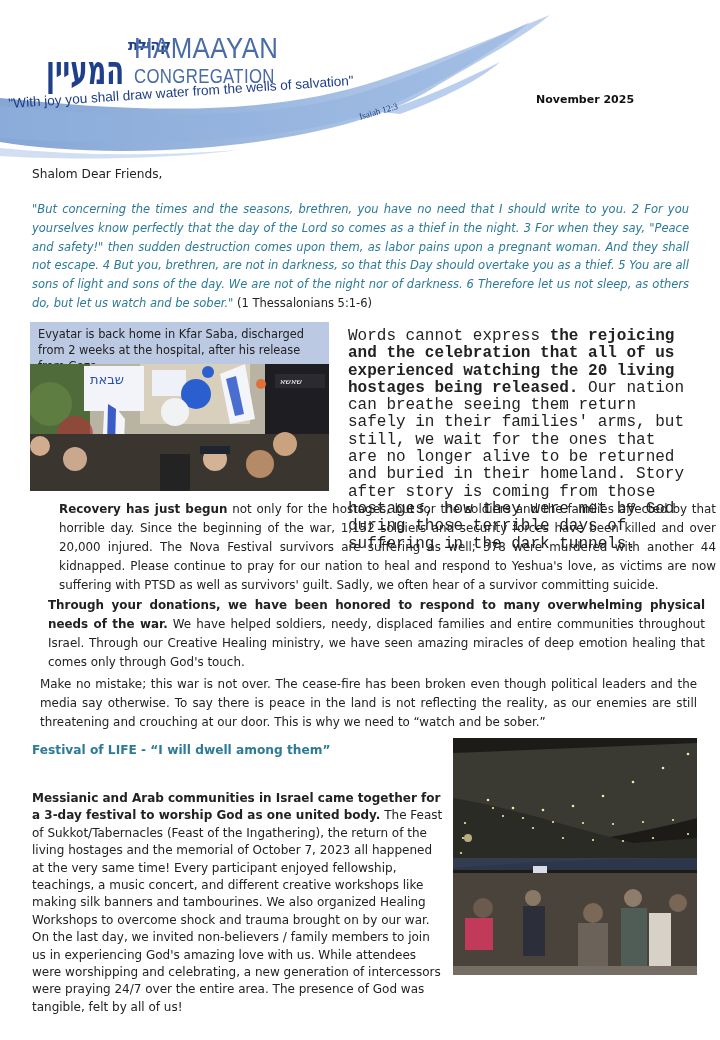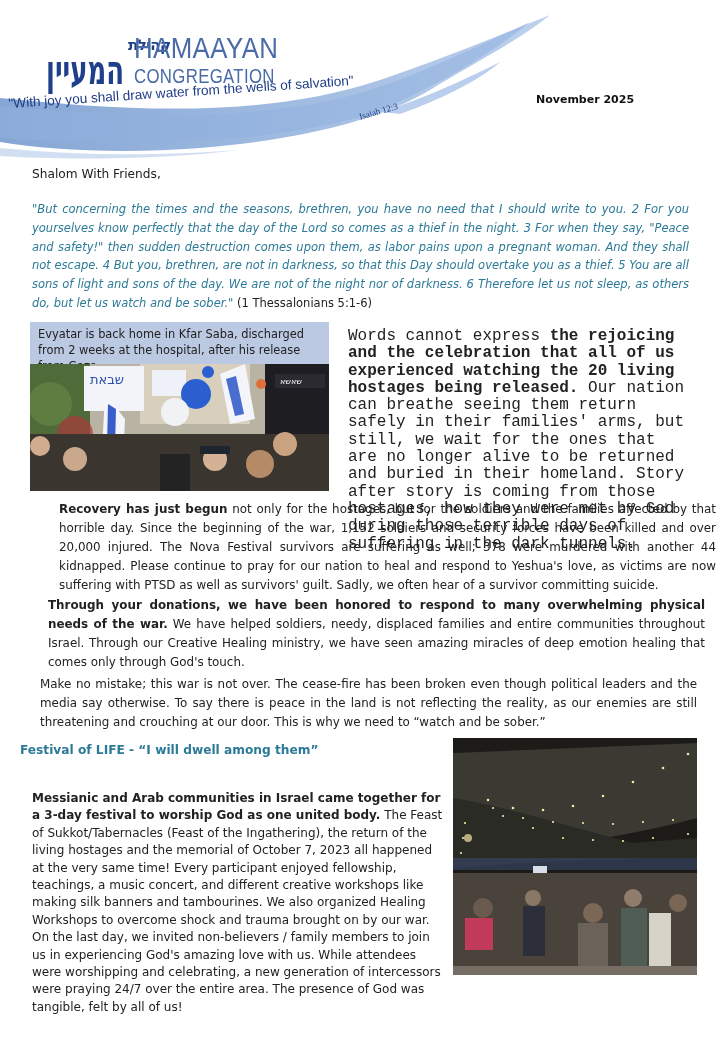--- a/index.html
+++ b/index.html
@@ -24,21 +24,21 @@
   .caption-box { left: 30px; top: 322px; width: 299px; height: 42px; background: #bcc9e3; }
   .caption-text { left: 38px; top: 326px; width: 286px; font-size: 11.4px; line-height: 16px; color: #222; font-family: "DejaVu Sans", sans-serif; }
   .photo1 { left: 30px; top: 364px; width: 299px; height: 151px; overflow: hidden; }
 
   .p-hostages { left: 348px; top: 328px; width: 342px; font-size: 16px; line-height: 17.3px; color: #222; font-family: Liberation Mono, monospace; }
   .para { font-family: "DejaVu Sans", sans-serif; font-size: 11.9px; line-height: 19px; color: #222; text-align: justify; }
   .p-recovery { left: 32px; top: 500px; width: 657px; margin-left: 27px; }
   .p-donations { left: 48px; top: 596px; width: 657px; }
   .p-mistake { left: 40px; top: 675px; width: 657px; }
 
-  .festival-title { left: 20px; top: 743px; font-size: 12.2px; font-weight: bold; color: #2c7a97; font-family: "DejaVu Sans", sans-serif; }
+  .festival-title { left: 32px; top: 743px; font-size: 12.2px; font-weight: bold; color: #2c7a97; font-family: "DejaVu Sans", sans-serif; }
   .p-festival { left: 32px; top: 766px; width: 412px; font-size: 12px; line-height: 17.4px; color: #222; font-family: "DejaVu Sans", sans-serif; margin-top: 24px; }
   .photo2 { left: 453px; top: 738px; width: 244px; height: 237px; overflow: hidden; }
   b { font-weight: bold; }
 </style>
 </head>
 <body>
 
 <svg class="abs swoosh" viewBox="0 0 560 150" preserveAspectRatio="none">
   <defs>
     <linearGradient id="sw" x1="0" y1="0" x2="1" y2="0">
@@ -54,21 +54,21 @@
 </svg>
 
 <div class="abs logo-hebrew-small">קהילת</div>
 <div class="abs logo-hebrew-big">המעיין</div>
 <div class="abs logo-en-1">HAMAAYAN</div>
 <div class="abs logo-en-2">CONGREGATION</div>
 <div class="abs motto">"With joy you shall draw water from the wells of salvation"</div>
 <div class="abs motto-ref">Isaiah 12:3</div>
 <div class="abs date">November 2025</div>
 
-<div class="abs greeting">Shalom With Friends,</div>
+<div class="abs greeting">Shalom Dear Friends,</div>
 <div class="abs scripture"><span>"But concerning the times and the seasons, brethren, you have no need that I should write to you. 2 For you yourselves know perfectly that the day of the Lord so comes as a thief in the night. 3 For when they say, "Peace and safety!" then sudden destruction comes upon them, as labor pains upon a pregnant woman. And they shall not escape. 4 But you, brethren, are not in darkness, so that this Day should overtake you as a thief. 5 You are all sons of light and sons of the day. We are not of the night nor of darkness. 6 Therefore let us not sleep, as others do, but let us watch and be sober."</span><span class="ref"> (1 Thessalonians 5:1-6)</span></div>
 
 <div class="abs caption-box"></div>
 <div class="abs caption-text">Evyatar is back home in Kfar Saba, discharged from 2 weeks at the hospital, after his release from Gaza.</div>
 <div class="abs photo1">
   <svg width="299" height="127" viewBox="0 0 299 127">
     <rect x="0" y="0" width="299" height="127" fill="#b9b3a4"></rect>
     <rect x="110" y="0" width="110" height="60" fill="#d8d0bd"></rect>
     <rect x="0" y="0" width="60" height="127" fill="#4f6b3a"></rect>
     <circle cx="20" cy="40" r="22" fill="#5d7e40"></circle>

